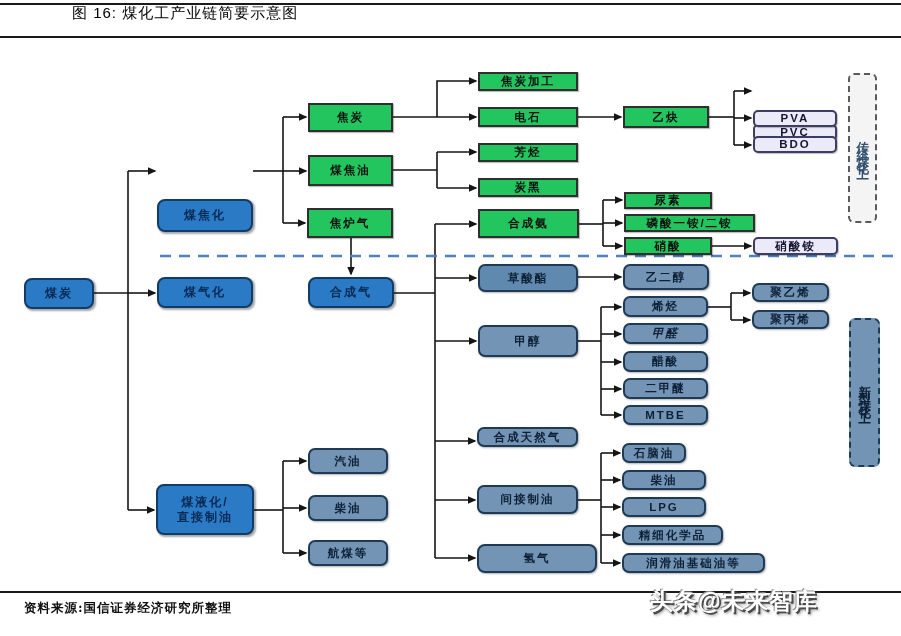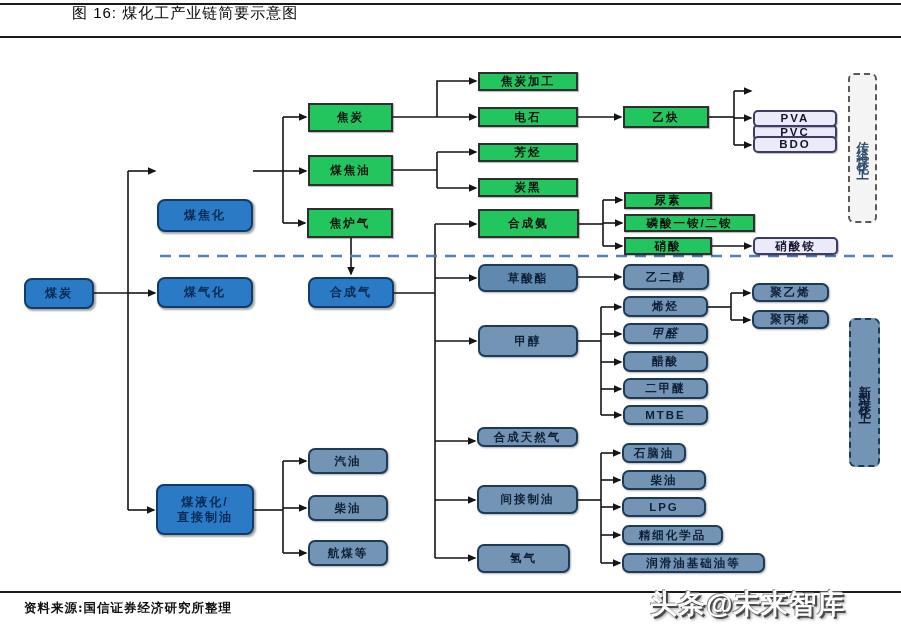--- a/index.html
+++ b/index.html
@@ -10,21 +10,21 @@
   .rule { position:absolute; left:0; width:901px; background:#1a1a1a; }
   .title {
     position:absolute; left:24px; top:4px; font-size:15px; font-weight:normal;
     color:#000; letter-spacing:1px;margin-left:48px;
   }
   .source {
     position:absolute; left:24px; top:600px; font-size:12.5px; font-weight:bold;
     color:#101010; font-family:"DejaVu Serif","Liberation Serif",serif; letter-spacing:1px;
   }
   .watermark {
-    position:absolute; left:650px; top:586px; font-size:27px; font-weight:bold;
+    position:absolute; left:650px; top:586px; font-size:23px; font-weight:bold;
     color:#ffffff; letter-spacing:1px; z-index:30;
     text-shadow:2px 2px 0 #4a4a4a, -1px -1px 0 #909090, 3px 3px 3px #9a9a9a;
   }
   #diagram { position:absolute; left:0; top:0; width:901px; height:636px; }
   svg.connectors { position:absolute; left:0; top:0; z-index:1; }
   .edge { fill:none; stroke:#151515; stroke-width:1.6px; }
   .edge.dashed { stroke:#4f81bd; stroke-width:2.4px; stroke-dasharray:11 8; }
   .node {
     position:absolute; z-index:5; box-sizing:border-box;
     display:flex; align-items:center; justify-content:center;
@@ -168,21 +168,21 @@
       <div class="node steel" style="left: 623px; top: 296px; width: 85px; height: 21px;">烯烃</div>
       <div class="node steel" style="left: 752px; top: 283px; width: 77px; height: 19px; border-radius: 7px;">聚乙烯</div>
       <div class="node steel" style="left: 752px; top: 310px; width: 77px; height: 19px;">聚丙烯</div>
       <div class="node steel" style="left: 478px; top: 325px; width: 100px; height: 32px;">甲醇</div>
       <div class="node steel" style="left: 623px; top: 323px; width: 85px; height: 21px; font-style: italic;">甲醛</div>
       <div class="node steel" style="left: 623px; top: 351px; width: 85px; height: 21px;">醋酸</div>
       <div class="node steel" style="left: 623px; top: 378px; width: 85px; height: 21px;">二甲醚</div>
       <div class="node steel" style="left: 623px; top: 405px; width: 85px; height: 20px;">MTBE</div>
       <div class="node steel" style="left: 477px; top: 427px; width: 101px; height: 20px;">合成天然气</div>
       <div class="node steel" style="left: 477px; top: 485px; width: 101px; height: 29px;">间接制油</div>
-      <div class="node steel" style="left: 477px; top: 544px; width: 93px; height: 29px;">氢气</div>
+      <div class="node steel" style="left: 477px; top: 544px; width: 120px; height: 29px; border-radius: 8px;">氢气</div>
       <div class="node steel" style="left: 622px; top: 443px; width: 64px; height: 20px;">石脑油</div>
       <div class="node steel" style="left: 622px; top: 470px; width: 84px; height: 20px;">柴油</div>
       <div class="node steel" style="left: 622px; top: 497px; width: 84px; height: 20px;">LPG</div>
       <div class="node steel" style="left: 622px; top: 525px; width: 101px; height: 20px;">精细化学品</div>
       <div class="node steel" style="left: 622px; top: 553px; width: 143px; height: 20px;">润滑油基础油等</div>
       <div class="node steel" style="left: 308px; top: 448px; width: 80px; height: 26px;">汽油</div>
       <div class="node steel" style="left: 308px; top: 495px; width: 80px; height: 26px;">柴油</div>
       <div class="node steel" style="left: 308px; top: 540px; width: 80px; height: 26px;">航煤等</div>
       <div class="node band-trad" style="left: 848px; top: 73px; width: 29px; height: 150px;">传统煤化工</div>
       <div class="node band-new" style="left: 849px; top: 318px; width: 31px; height: 149px;">新型煤化工</div>

